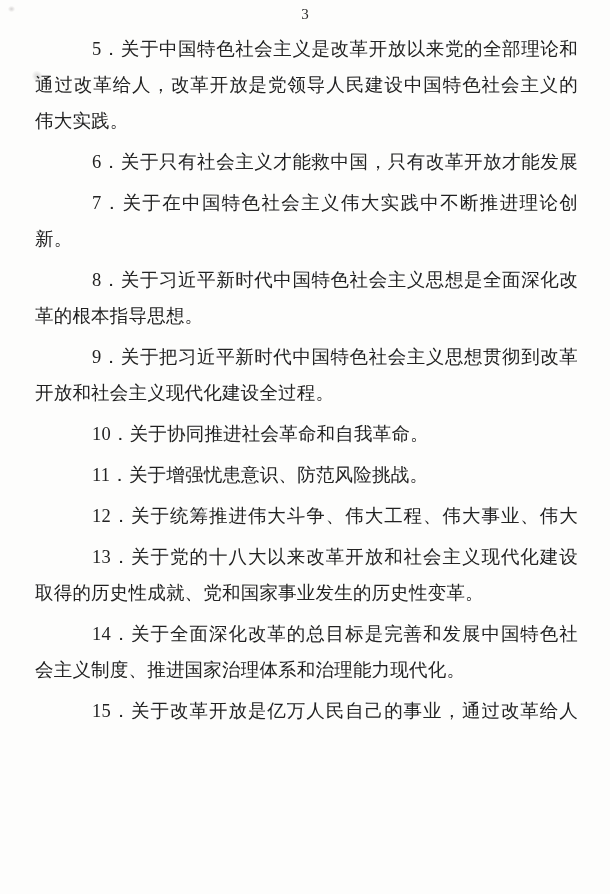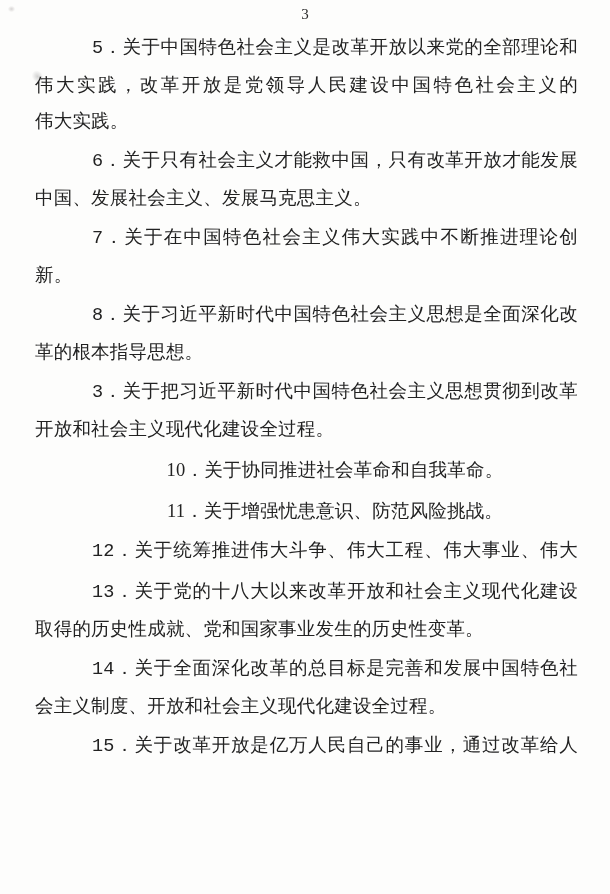--- a/index.html
+++ b/index.html
@@ -40,25 +40,23 @@
   }
   
   .line.full {
     white-space: normal;
     text-align: justify;
     text-align-last: justify;
   }
   
   .line.first {
     padding-left: 57px;
-    text-align: center;
   }
   .line.first.full {
     width: 486px;
-    font-family: Liberation Mono, monospace;
   }
   .page-number {
     margin-top: 5px;
     text-align: center;
     font-size: 15px;
     line-height: 18px;
     color: #2a2a2a;
   }
   
   .smudge-a {
@@ -85,55 +83,54 @@
 <body>
 
 <div class="page">
   <div class="smudge-b"></div>
   <div class="smudge-a"></div>
 
   <div class="content">
 
   <div class="para">
         <div class="line first full">5．关于中国特色社会主义是改革开放以来党的全部理论和</div>
-        <div class="line full">伟大实践，改革开放是党领导人民建设中国特色社会主义的</div>
+        <div class="line full">通过改革给人，改革开放是党领导人民建设中国特色社会主义的</div>
         <div class="line">伟大实践。</div>
       </div>
       <div class="para">
         <div class="line first full">6．关于只有社会主义才能救中国，只有改革开放才能发展</div>
-        <div class="line">中国、发展社会主义、发展马克思主义。</div>
       </div>
       <div class="para">
         <div class="line first full">7．关于在中国特色社会主义伟大实践中不断推进理论创</div>
         <div class="line">新。</div>
       </div>
       <div class="para">
         <div class="line first full">8．关于习近平新时代中国特色社会主义思想是全面深化改</div>
         <div class="line">革的根本指导思想。</div>
       </div>
       <div class="para">
-        <div class="line first full">3．关于把习近平新时代中国特色社会主义思想贯彻到改革</div>
+        <div class="line first full">9．关于把习近平新时代中国特色社会主义思想贯彻到改革</div>
         <div class="line">开放和社会主义现代化建设全过程。</div>
       </div>
       <div class="para">
         <div class="line first">10．关于协同推进社会革命和自我革命。</div>
       </div>
       <div class="para">
         <div class="line first">11．关于增强忧患意识、防范风险挑战。</div>
       </div>
       <div class="para">
         <div class="line first full">12．关于统筹推进伟大斗争、伟大工程、伟大事业、伟大</div>
       </div>
       <div class="para">
         <div class="line first full">13．关于党的十八大以来改革开放和社会主义现代化建设</div>
         <div class="line">取得的历史性成就、党和国家事业发生的历史性变革。</div>
       </div>
       <div class="para">
         <div class="line first full">14．关于全面深化改革的总目标是完善和发展中国特色社</div>
-        <div class="line">会主义制度、开放和社会主义现代化建设全过程。</div>
+        <div class="line">会主义制度、推进国家治理体系和治理能力现代化。</div>
       </div>
       <div class="para">
         <div class="line first full">15．关于改革开放是亿万人民自己的事业，通过改革给人</div>
       </div>
     </div>
 
   <div class="page-number">3</div>
 </div>
 
 </body></html>

